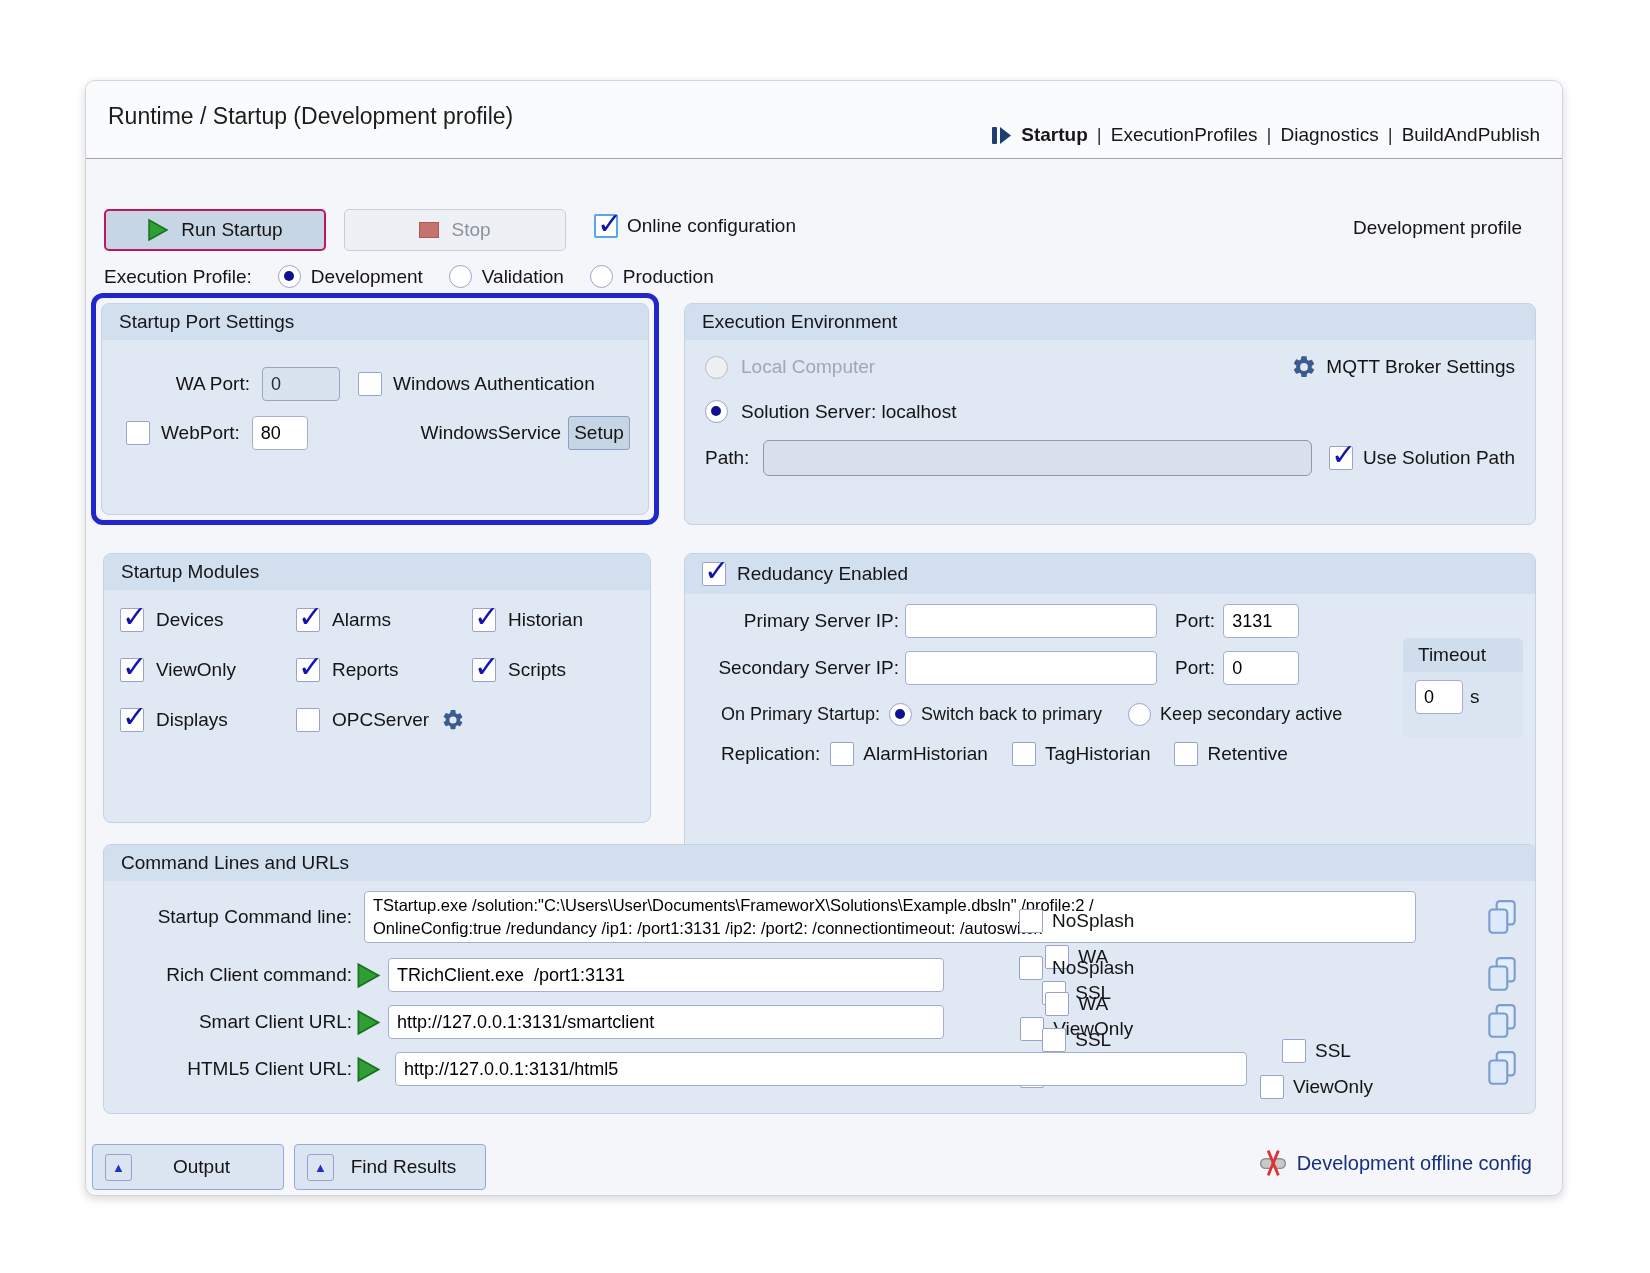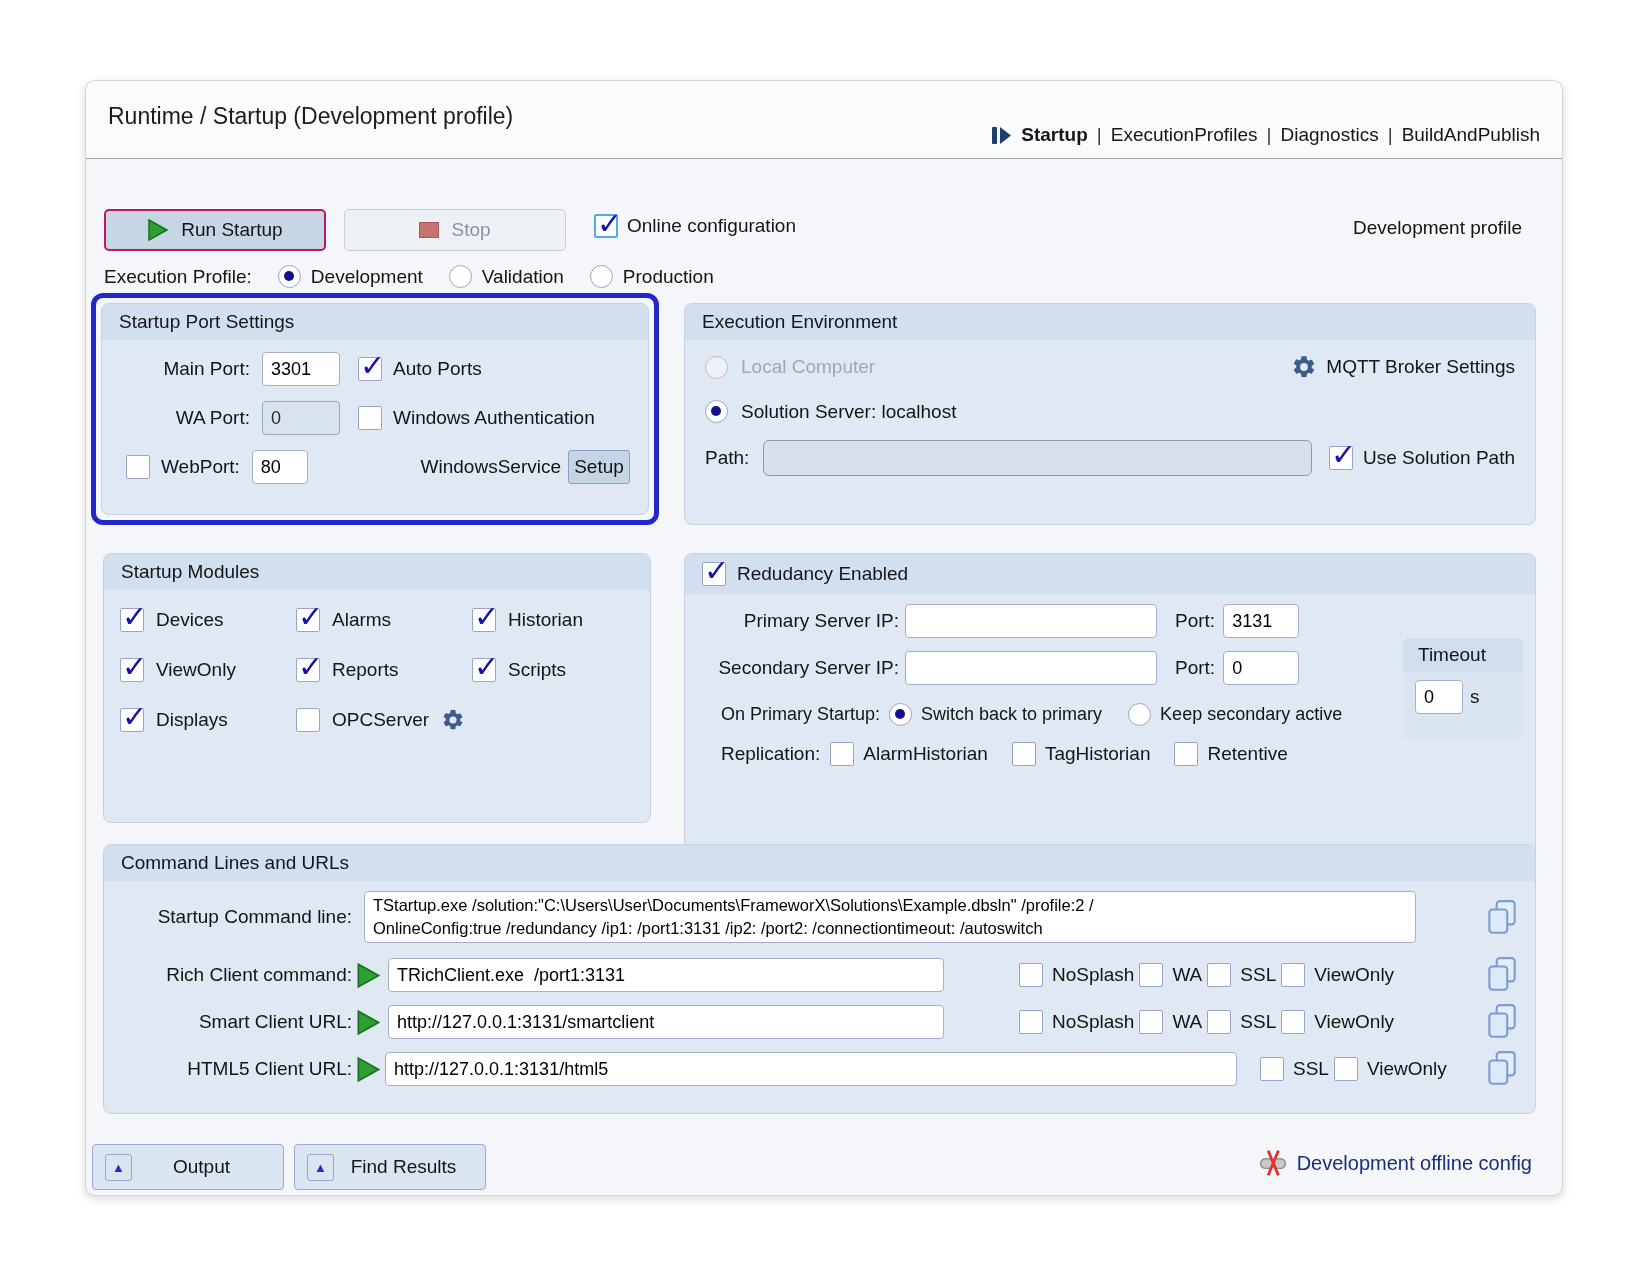--- a/index.html
+++ b/index.html
@@ -67,21 +67,21 @@
 
   .timeout-box { position:absolute; right:12px; top:44px; width:120px; height:100px;
     background:#dbe5f1; border-radius:6px; overflow:hidden; }
   .timeout-box .panel-h { height:34px; background:#d0ddec; padding-left:15px; }
   .timeout-body { display:flex; align-items:center; gap:7px; padding:8px 0 0 12px; font-size:19px; }
 
   .cmd-row { position:relative; display:flex; align-items:center; width:100%; }
   textarea.cmdbox { width:1052px; height:52px; border:1px solid #a6aed0; border-radius:4px;
     background:#fff; resize:none; overflow:hidden; font-size:16.5px; line-height:1.4;
     padding:2px 8px; font-family:"Liberation Sans","DejaVu Sans",sans-serif; white-space:pre-wrap; }
-  .cbg { display:flex; align-items:center; gap:5px; position:absolute; }
+  .cbg { display:flex; align-items:center; gap:12px; position:absolute;flex-direction:column; }
   .cbg .item { display:flex; align-items:center; gap:9px; font-size:19px; }
   .copy { position:absolute; right:5px; }
 
   .foot-btn { position:absolute; height:46px; background:#dbe5f2; border:1px solid #9aa8d8;
     border-radius:4px; display:flex; align-items:center; padding:0 12px; gap:0; font-size:19px; }
   .tri-box { width:27px; height:27px; border:1px solid #99a2cc; border-radius:3px;
     display:flex; align-items:center; justify-content:center; flex:none; }
   .tri-box::after { content:"▲"; color:#1f30c4; font-size:13px; }
   .foot-btn .lbl { flex:1; text-align:center; }
   .offline { position:absolute; right:30px; top:1068px; display:flex; align-items:center;
@@ -144,26 +144,20 @@
     <span class="frow" style="gap:10px;">
       <span class="radio"></span>
       <span>Production</span>
     </span>
   </div>
 
   <div class="hl">
     <div class="panel">
       <div class="panel-h">Startup Port Settings</div>
       <div style="padding:12px 18px 0 18px;">
-        <div class="frow" style="gap:0;">
-          <span class="rlabel" style="width:130px;">Main Port:</span>
-          <input class="tb" style="width: 78px; margin-left: 12px;" value="3301">
-          <span class="cb checked" style="margin-left:18px;"></span>
-          <span style="margin-left:11px; font-size:19px;">Auto Ports</span>
-        </div>
         <div class="frow" style="margin-top:15px;">
           <span class="rlabel" style="width:130px;">WA Port:</span>
           <input class="tb dis" style="width: 78px; margin-left: 12px;" disabled="" value="0">
           <span class="cb" style="margin-left:18px;"></span>
           <span style="margin-left:11px; font-size:19px;">Windows Authentication</span>
         </div>
         <div class="frow" style="margin-top:15px;">
           <span class="cb" style="margin-left:6px;"></span>
           <span style="margin-left:11px; font-size:19px;">WebPort:</span>
           <input class="tb" style="width: 56px; margin-left: 12px;" value="80">
@@ -357,21 +351,21 @@
           <rect x="12" y="2" width="17" height="22" rx="3" fill="#e3eefb" stroke="#7d9cd0" stroke-width="2"></rect>
           <rect x="5" y="10" width="17" height="22" rx="3" fill="#dce9f9" stroke="#7d9cd0" stroke-width="2"></rect>
         </svg>
       </div>
 
       <div class="cmd-row" style="margin-top:11px; height:36px;">
         <span class="rlabel" style="width:238px;">HTML5 Client URL:</span>
         <svg width="25" height="27" viewBox="0 0 22 24" style="margin-left:4px;">
           <polygon points="2,2 20,12 2,22" fill="#2f9e33" stroke="#1a7020" stroke-width="1.5"></polygon>
         </svg>
-        <input class="tb" style="width: 852px; margin-left: 4px;" value="http://127.0.0.1:3131/html5">
+        <input class="tb" style="width: 852px; margin-left: 14px;" value="http://127.0.0.1:3131/html5">
         <span class="cbg" style="left:1146px;">
           <span class="item">
               <span class="cb"></span>
               <span>SSL</span>
             </span>
           <span class="item">
               <span class="cb"></span>
               <span>ViewOnly</span>
             </span>
         </span>

